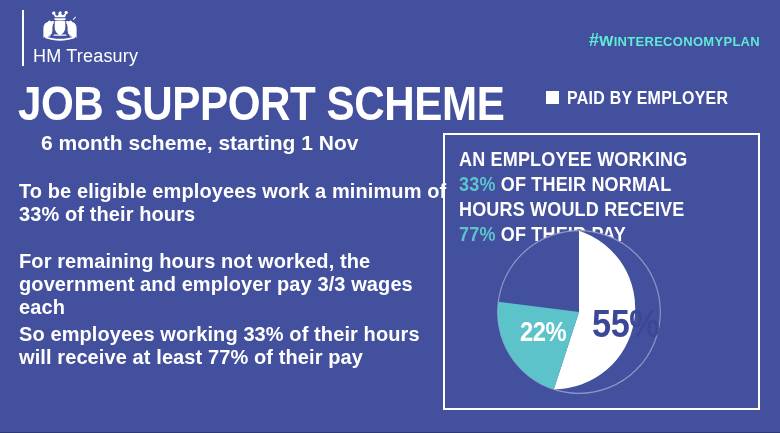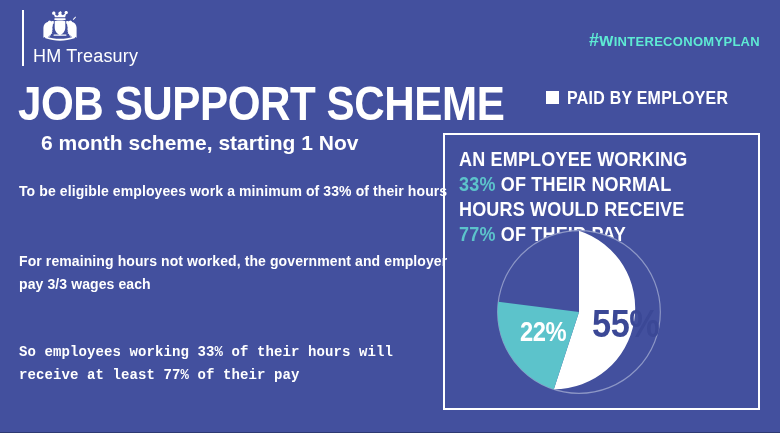--- a/index.html
+++ b/index.html
@@ -92,29 +92,29 @@
     font-size: 21px;
     line-height: 24px;
     font-weight: bold;
     white-space: nowrap;
     margin-left: 34px;
   }
   .para {
     position: absolute;
     left: 19px;
     color: #ffffff;
-    font-size: 14px;
+    font-size: 20px;
     line-height: 23px;
     font-weight: bold;
     letter-spacing: 0.1px;
     width: 430px;
   }
   #para-1 { top: 180px; }
   #para-2 { top: 250px; }
-  #para-3 { top: 341px; font-family: Liberation Mono, monospace; }
+  #para-3 { top: 323px; }
 
   
   #legend {
     position: absolute;
     right: 21px;
     top: 88px;
     display: flex;
     flex-direction: column;
     align-items: flex-start;
     gap: 3px;

